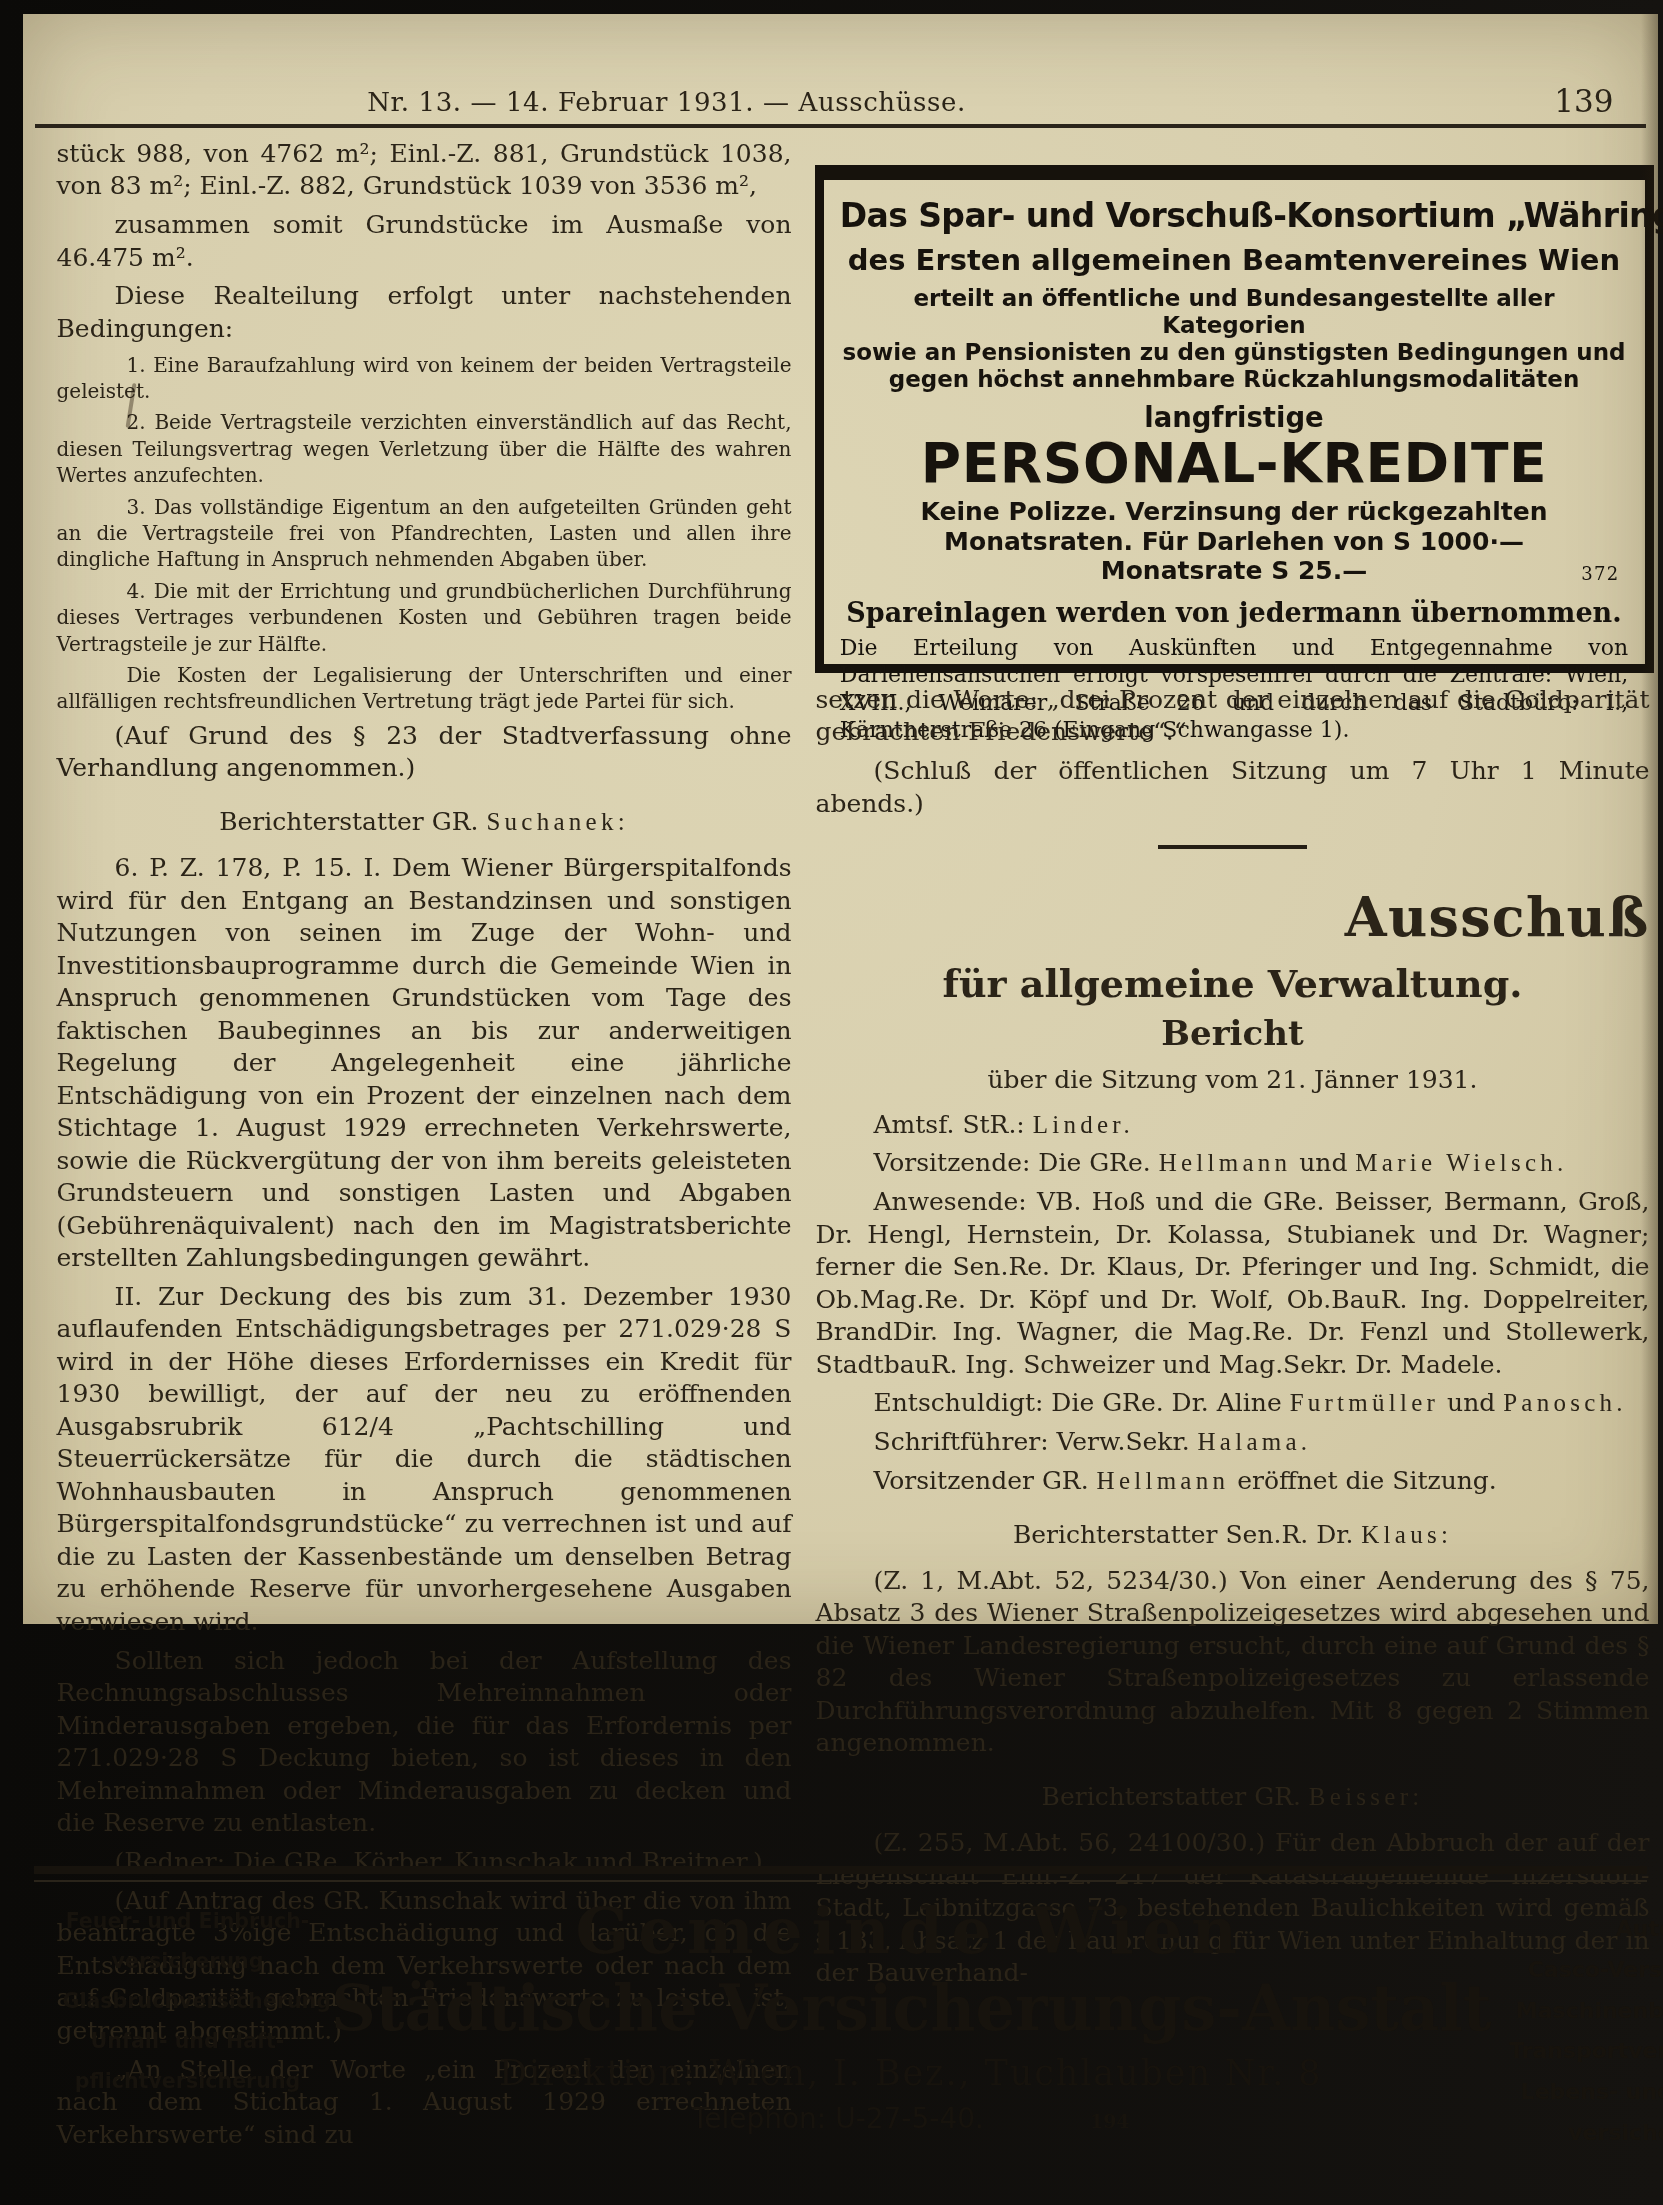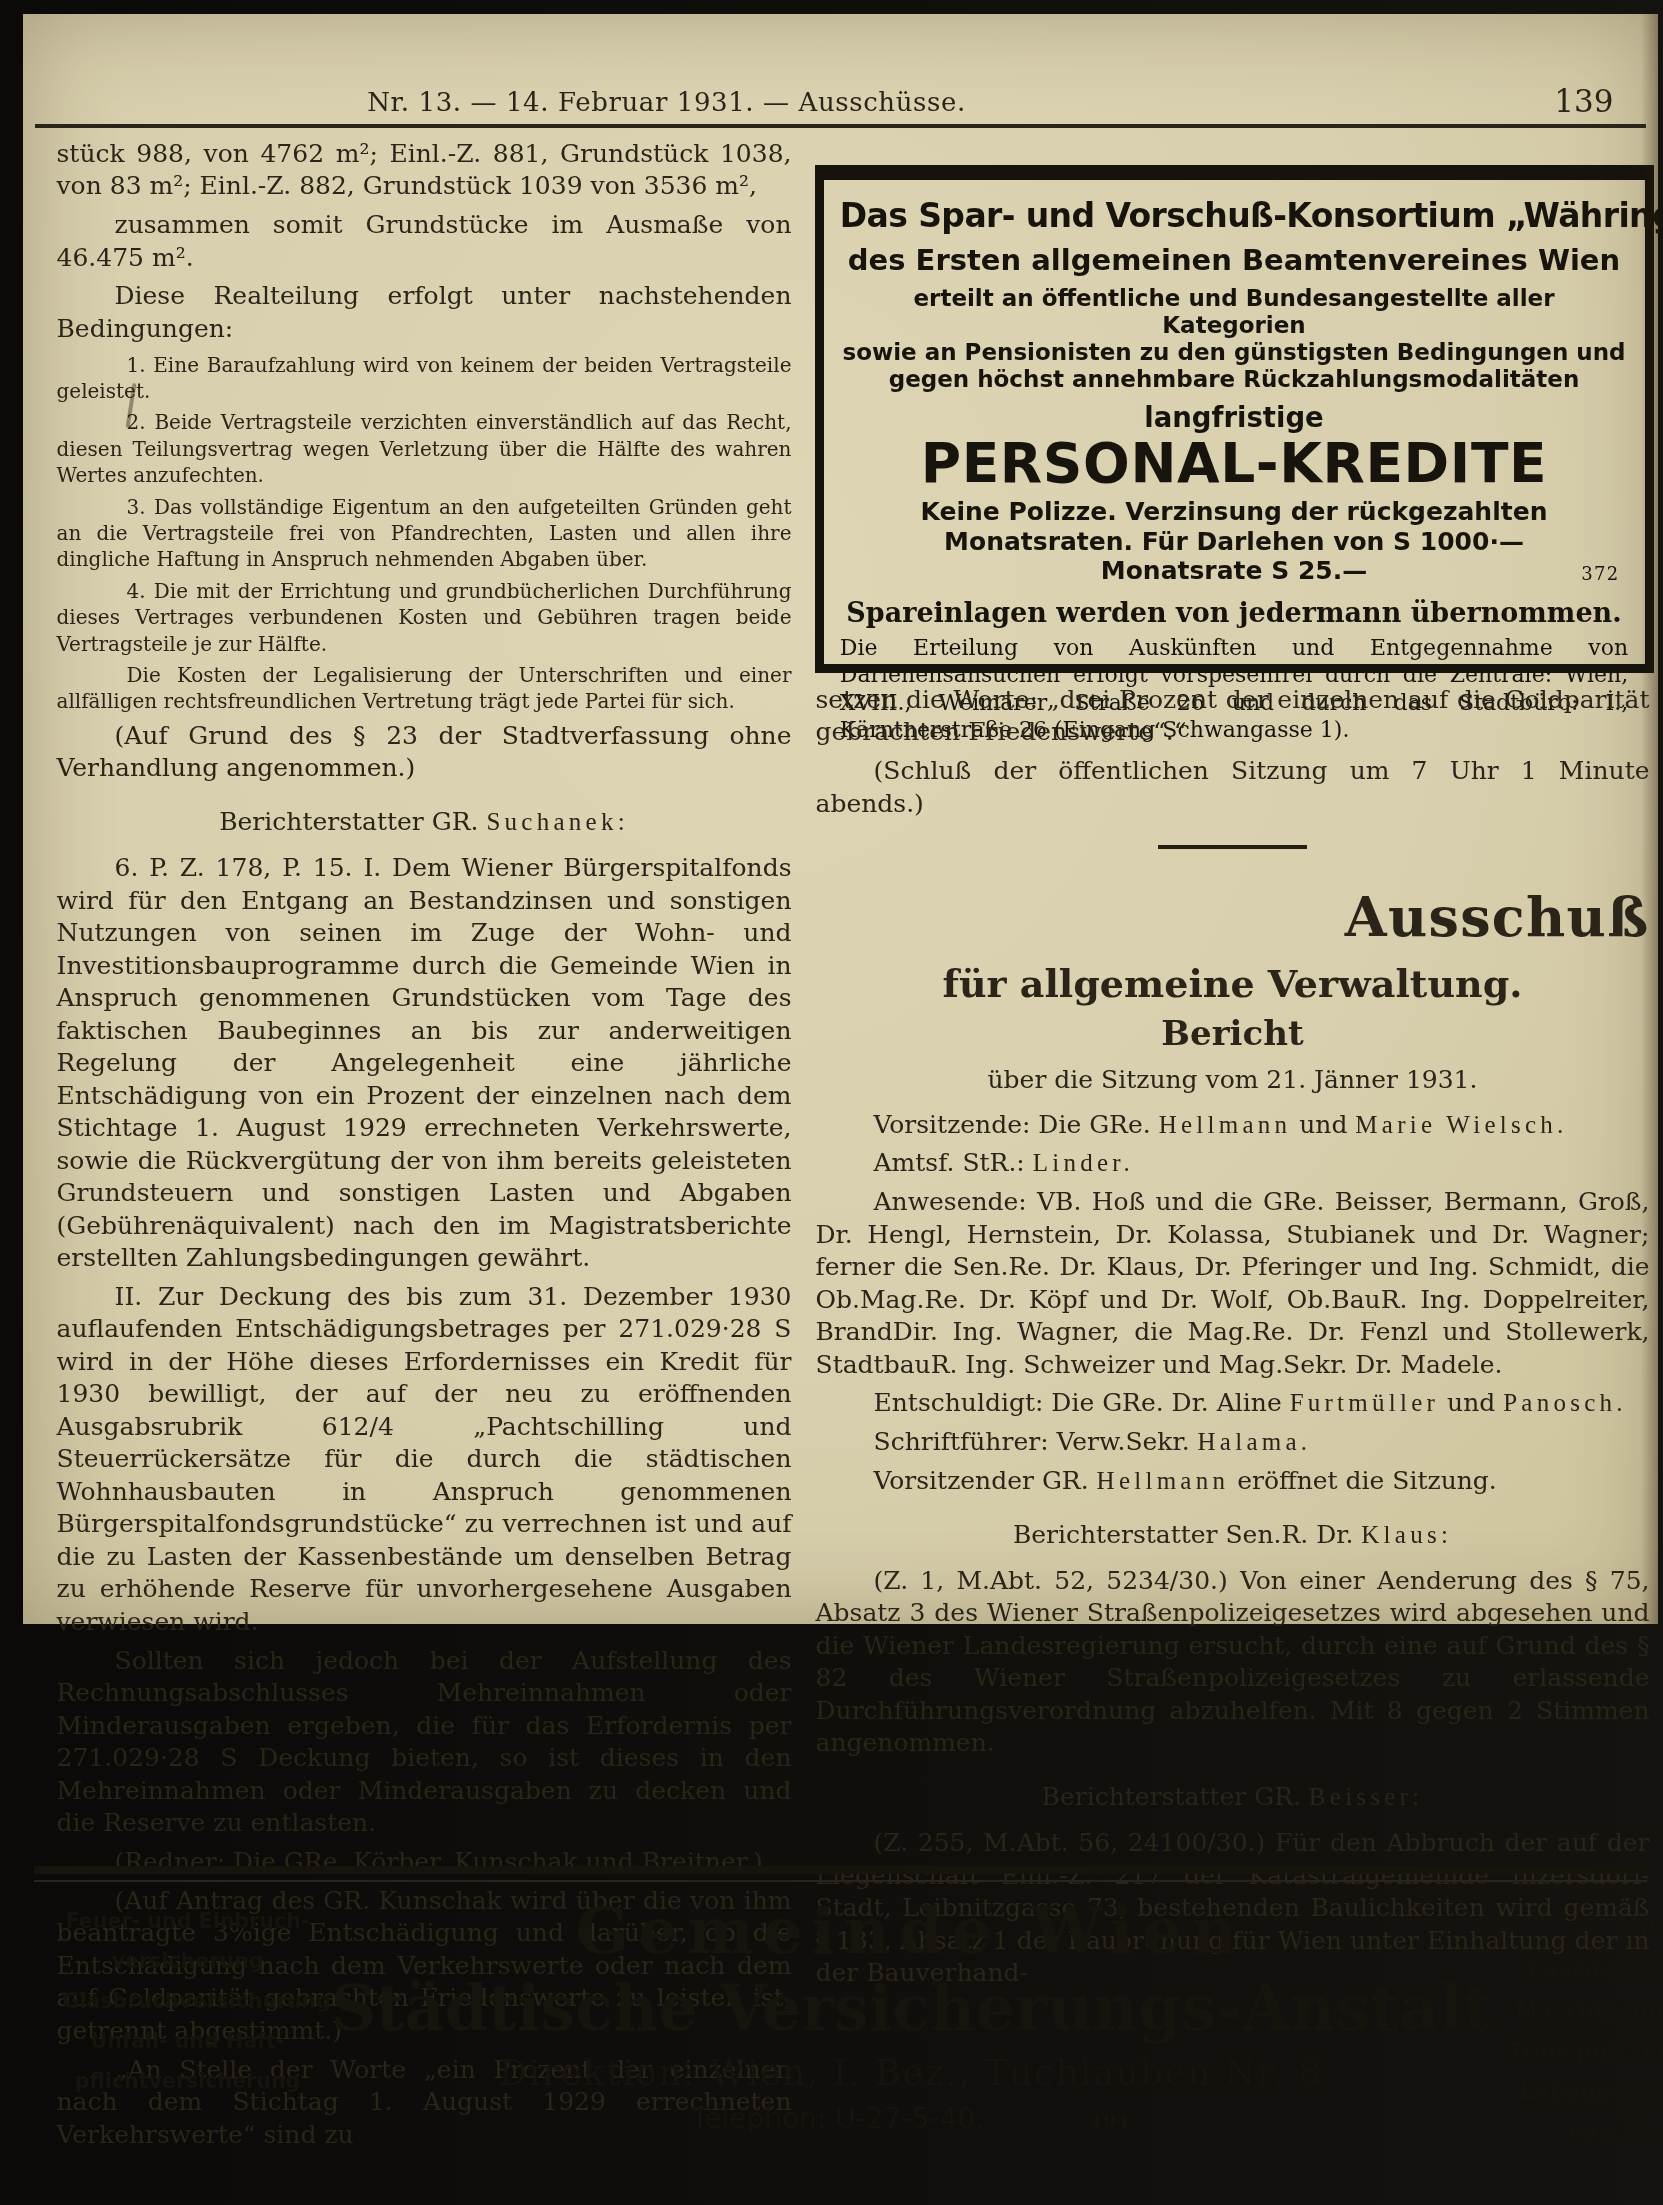--- a/index.html
+++ b/index.html
@@ -116,22 +116,22 @@
     </div>
 
     <div class="col-right">
       <p class="b">setzen die Worte: „drei Prozent der einzelnen auf die Goldparität gebrachten Friedenswerte“.“</p>
       <p class="b ind">(Schluß der öffentlichen Sitzung um 7 Uhr 1 Minute abends.)</p>
       <div class="divider"></div>
       <div class="h-aus">Ausschuß</div>
       <div class="h-verw">für allgemeine Verwaltung.</div>
       <div class="h-ber">Bericht</div>
       <div class="h-sitz">über die Sitzung vom 21. Jänner 1931.</div>
+      <p class="b ind"><span>Amtsf. StR.: </span><span class="sperr">Linder.</span></p>
       <p class="b ind"><span>Vorsitzende: Die GRe. </span><span class="sperr">Hellmann</span><span> und </span><span class="sperr">Marie Wielsch.</span></p>
-      <p class="b ind"><span>Amtsf. StR.: </span><span class="sperr">Linder.</span></p>
       <p class="b ind">Anwesende: VB. Hoß und die GRe. Beisser, Bermann, Groß, Dr. Hengl, Hernstein, Dr. Kolassa, Stubianek und Dr. Wagner; ferner die Sen.Re. Dr. Klaus, Dr. Pferinger und Ing. Schmidt, die Ob.Mag.Re. Dr. Köpf und Dr. Wolf, Ob.BauR. Ing. Doppelreiter, BrandDir. Ing. Wagner, die Mag.Re. Dr. Fenzl und Stollewerk, StadtbauR. Ing. Schweizer und Mag.Sekr. Dr. Madele.</p>
       <p class="b ind"><span>Entschuldigt: Die GRe. Dr. Aline </span><span class="sperr">Furtmüller</span><span> und </span><span class="sperr">Panosch.</span></p>
       <p class="b ind"><span>Schriftführer: Verw.Sekr. </span><span class="sperr">Halama.</span></p>
       <p class="b ind"><span>Vorsitzender GR. </span><span class="sperr">Hellmann</span><span> eröffnet die Sitzung.</span></p>
       <p class="rep"><span>Berichterstatter Sen.R. Dr. </span><span class="sperr">Klaus:</span></p>
       <p class="b ind">(Z. 1, M.Abt. 52, 5234/30.) Von einer Aenderung des § 75, Absatz 3 des Wiener Straßenpolizeigesetzes wird abgesehen und die Wiener Landesregierung ersucht, durch eine auf Grund des § 82 des Wiener Straßenpolizeigesetzes zu erlassende Durchführungsverordnung abzuhelfen. Mit 8 gegen 2 Stimmen angenommen.</p>
       <p class="rep"><span>Berichterstatter GR. </span><span class="sperr">Beisser:</span></p>
       <p class="b ind">(Z. 255, M.Abt. 56, 24100/30.) Für den Abbruch der auf der Liegenschaft Einl.-Z. 217 der Katastralgemeinde Inzersdorf-Stadt, Leibnitzgasse 73, bestehenden Baulichkeiten wird gemäß § 133, Absatz 1 der Bauordnung für Wien unter Einhaltung der in der Bauverhand-</p>
     </div>
 

